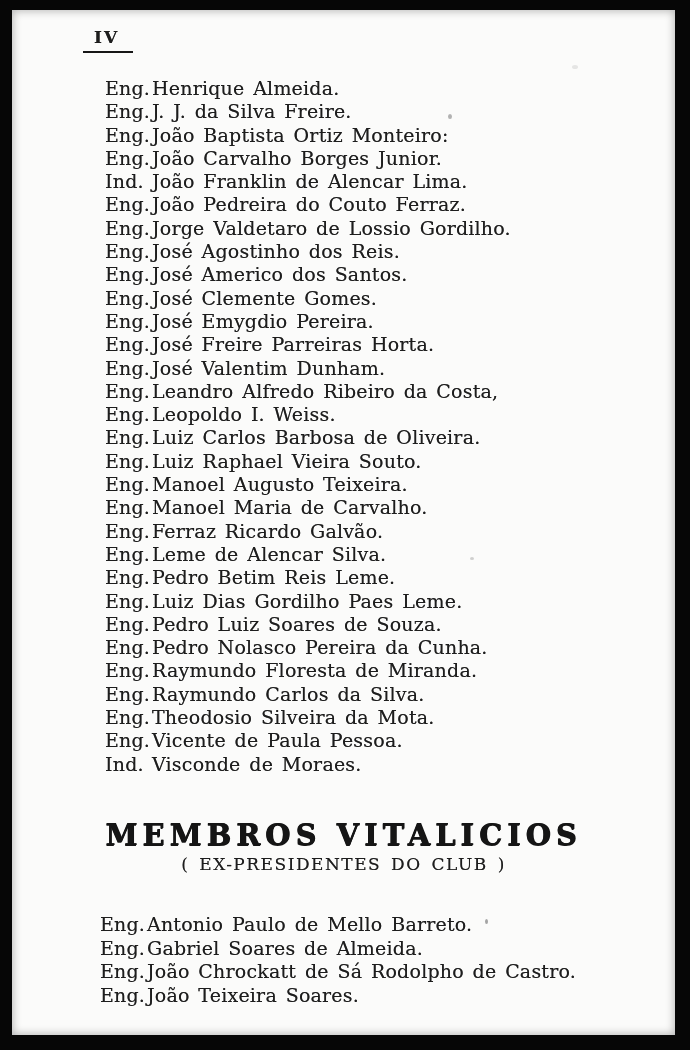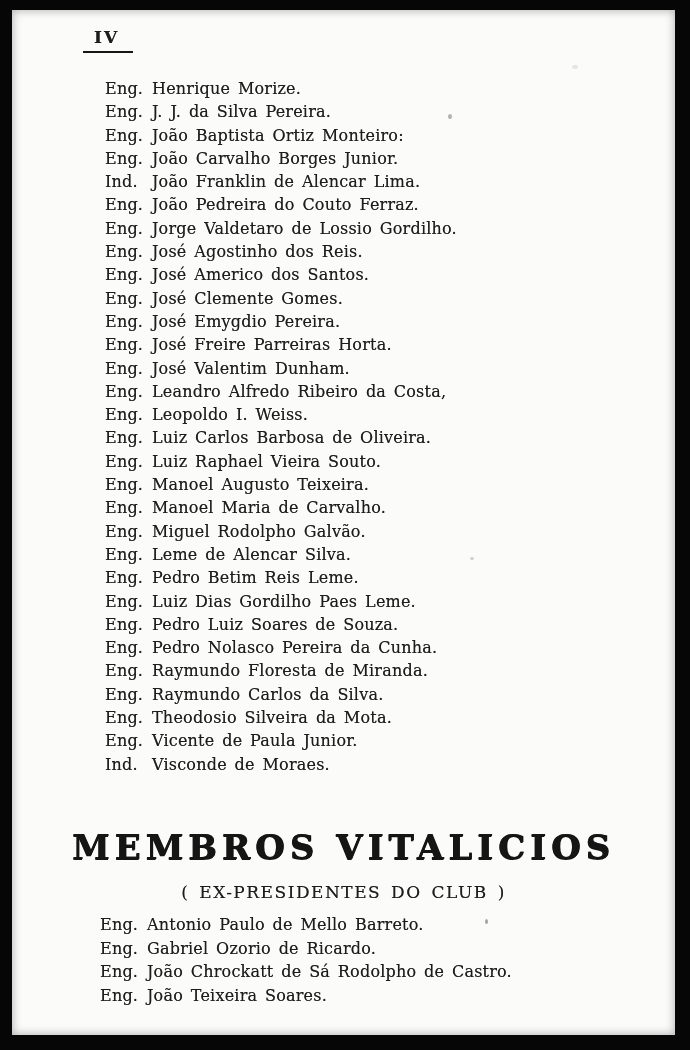--- a/index.html
+++ b/index.html
@@ -27,51 +27,51 @@
     left: 71px; top: 17px;
     font-size: 17px;
     font-weight: bold;
     letter-spacing: 2px;
     padding: 0 14px 4px 11px;
     border-bottom: 2px solid #161616;
     text-shadow: 0 0 0.5px rgba(20,20,20,0.65);
   }
   .member-list {
     position: absolute;
-    font-size: 16px;
+    font-size: 19px;
     letter-spacing: 0.2px;
     word-spacing: 2.5px;
     text-shadow: 0 0 0.5px rgba(25,25,25,0.6);
   }
   #main-list {
     left: 93px; top: 67px; right: 20px;
   }
   #main-list .row { line-height: 23.3px; }
   #ex-list {
     left: 88px; top: 903px; right: 20px;
   }
   #ex-list .row { line-height: 23.6px; }
   .row { display: flex; white-space: nowrap; }
   .row .title { flex: 0 0 47px; }
   .row .name { flex: 1 1 auto; }
   .section-heading {
     position: absolute;
     left: 0; right: 0; top: 813px;
-    margin: 12px;
+    margin: 0;
     text-align: center;
-    font-size: 34px;
+    font-size: 29px;
     line-height: 25px;
     font-weight: bold;
     letter-spacing: 5px;
     color: #151515;
     text-shadow: 0.7px 0 0 #151515, 0 0.5px 0 #151515;
   }
   .section-subheading {
     position: absolute;
-    left: 0; right: 0; top: 872px;
+    left: 0; right: 0; top: 844px;
     text-align: center;
     font-size: 17px;
     letter-spacing: 1.5px;
     word-spacing: 3px;
     text-shadow: 0 0 0.5px rgba(25,25,25,0.6);
   }
   .speck {
     position: absolute;
     background: #6a6a6a;
     border-radius: 50%;
@@ -86,26 +86,26 @@
 <body>
 
 <div class="scan-frame">
   <div class="page">
 
     <div class="page-number">IV</div>
 
     <div class="member-list" id="main-list">
   <div class="row">
     <span class="title">Eng.</span>
-    <span class="name">Henrique Morize.</span>
-  </div>
-
-  <div class="row">
-    <span class="title">Eng.</span>
-    <span class="name">J. J. da Silva Pereira.</span>
+    <span class="name">Henrique Almeida.</span>
+  </div>
+
+  <div class="row">
+    <span class="title">Eng.</span>
+    <span class="name">J. J. da Silva Freire.</span>
   </div>
 
   <div class="row">
     <span class="title">Eng.</span>
     <span class="name">João Baptista Ortiz Monteiro:</span>
   </div>
 
   <div class="row">
     <span class="title">Eng.</span>
     <span class="name">João Carvalho Borges Junior.</span>
@@ -181,21 +181,21 @@
     <span class="name">Manoel Augusto Teixeira.</span>
   </div>
 
   <div class="row">
     <span class="title">Eng.</span>
     <span class="name">Manoel Maria de Carvalho.</span>
   </div>
 
   <div class="row">
     <span class="title">Eng.</span>
-    <span class="name">Miguel Rodolpho Galvão.</span>
+    <span class="name">Ferraz Ricardo Galvão.</span>
   </div>
 
   <div class="row">
     <span class="title">Eng.</span>
     <span class="name">Leme de Alencar Silva.</span>
   </div>
 
   <div class="row">
     <span class="title">Eng.</span>
     <span class="name">Pedro Betim Reis Leme.</span>
@@ -227,42 +227,42 @@
   </div>
 
 
   <div class="row">
     <span class="title">Eng.</span>
     <span class="name">Theodosio Silveira da Mota.</span>
   </div>
 
   <div class="row">
     <span class="title">Eng.</span>
-    <span class="name">Vicente de Paula Junior.</span>
+    <span class="name">Vicente de Paula Pessoa.</span>
   </div>
 
   <div class="row">
     <span class="title">Ind.</span>
     <span class="name">Visconde de Moraes.</span>
   </div>
 </div>
 
     <h2 class="section-heading">MEMBROS VITALICIOS</h2>
 
     <div class="section-subheading">( EX-PRESIDENTES DO CLUB )</div>
 
     <div class="member-list" id="ex-list">
   <div class="row">
     <span class="title">Eng.</span>
     <span class="name">Antonio Paulo de Mello Barreto.</span>
   </div>
 
   <div class="row">
     <span class="title">Eng.</span>
-    <span class="name">Gabriel Ozorio de Ricardo.</span>
+    <span class="name">Gabriel Soares de Almeida.</span>
   </div>
 
   <div class="row">
     <span class="title">Eng.</span>
     <span class="name">João Chrockatt de Sá Rodolpho de Castro.</span>
   </div>
 
   <div class="row">
     <span class="title">Eng.</span>
     <span class="name">João Teixeira Soares.</span>

